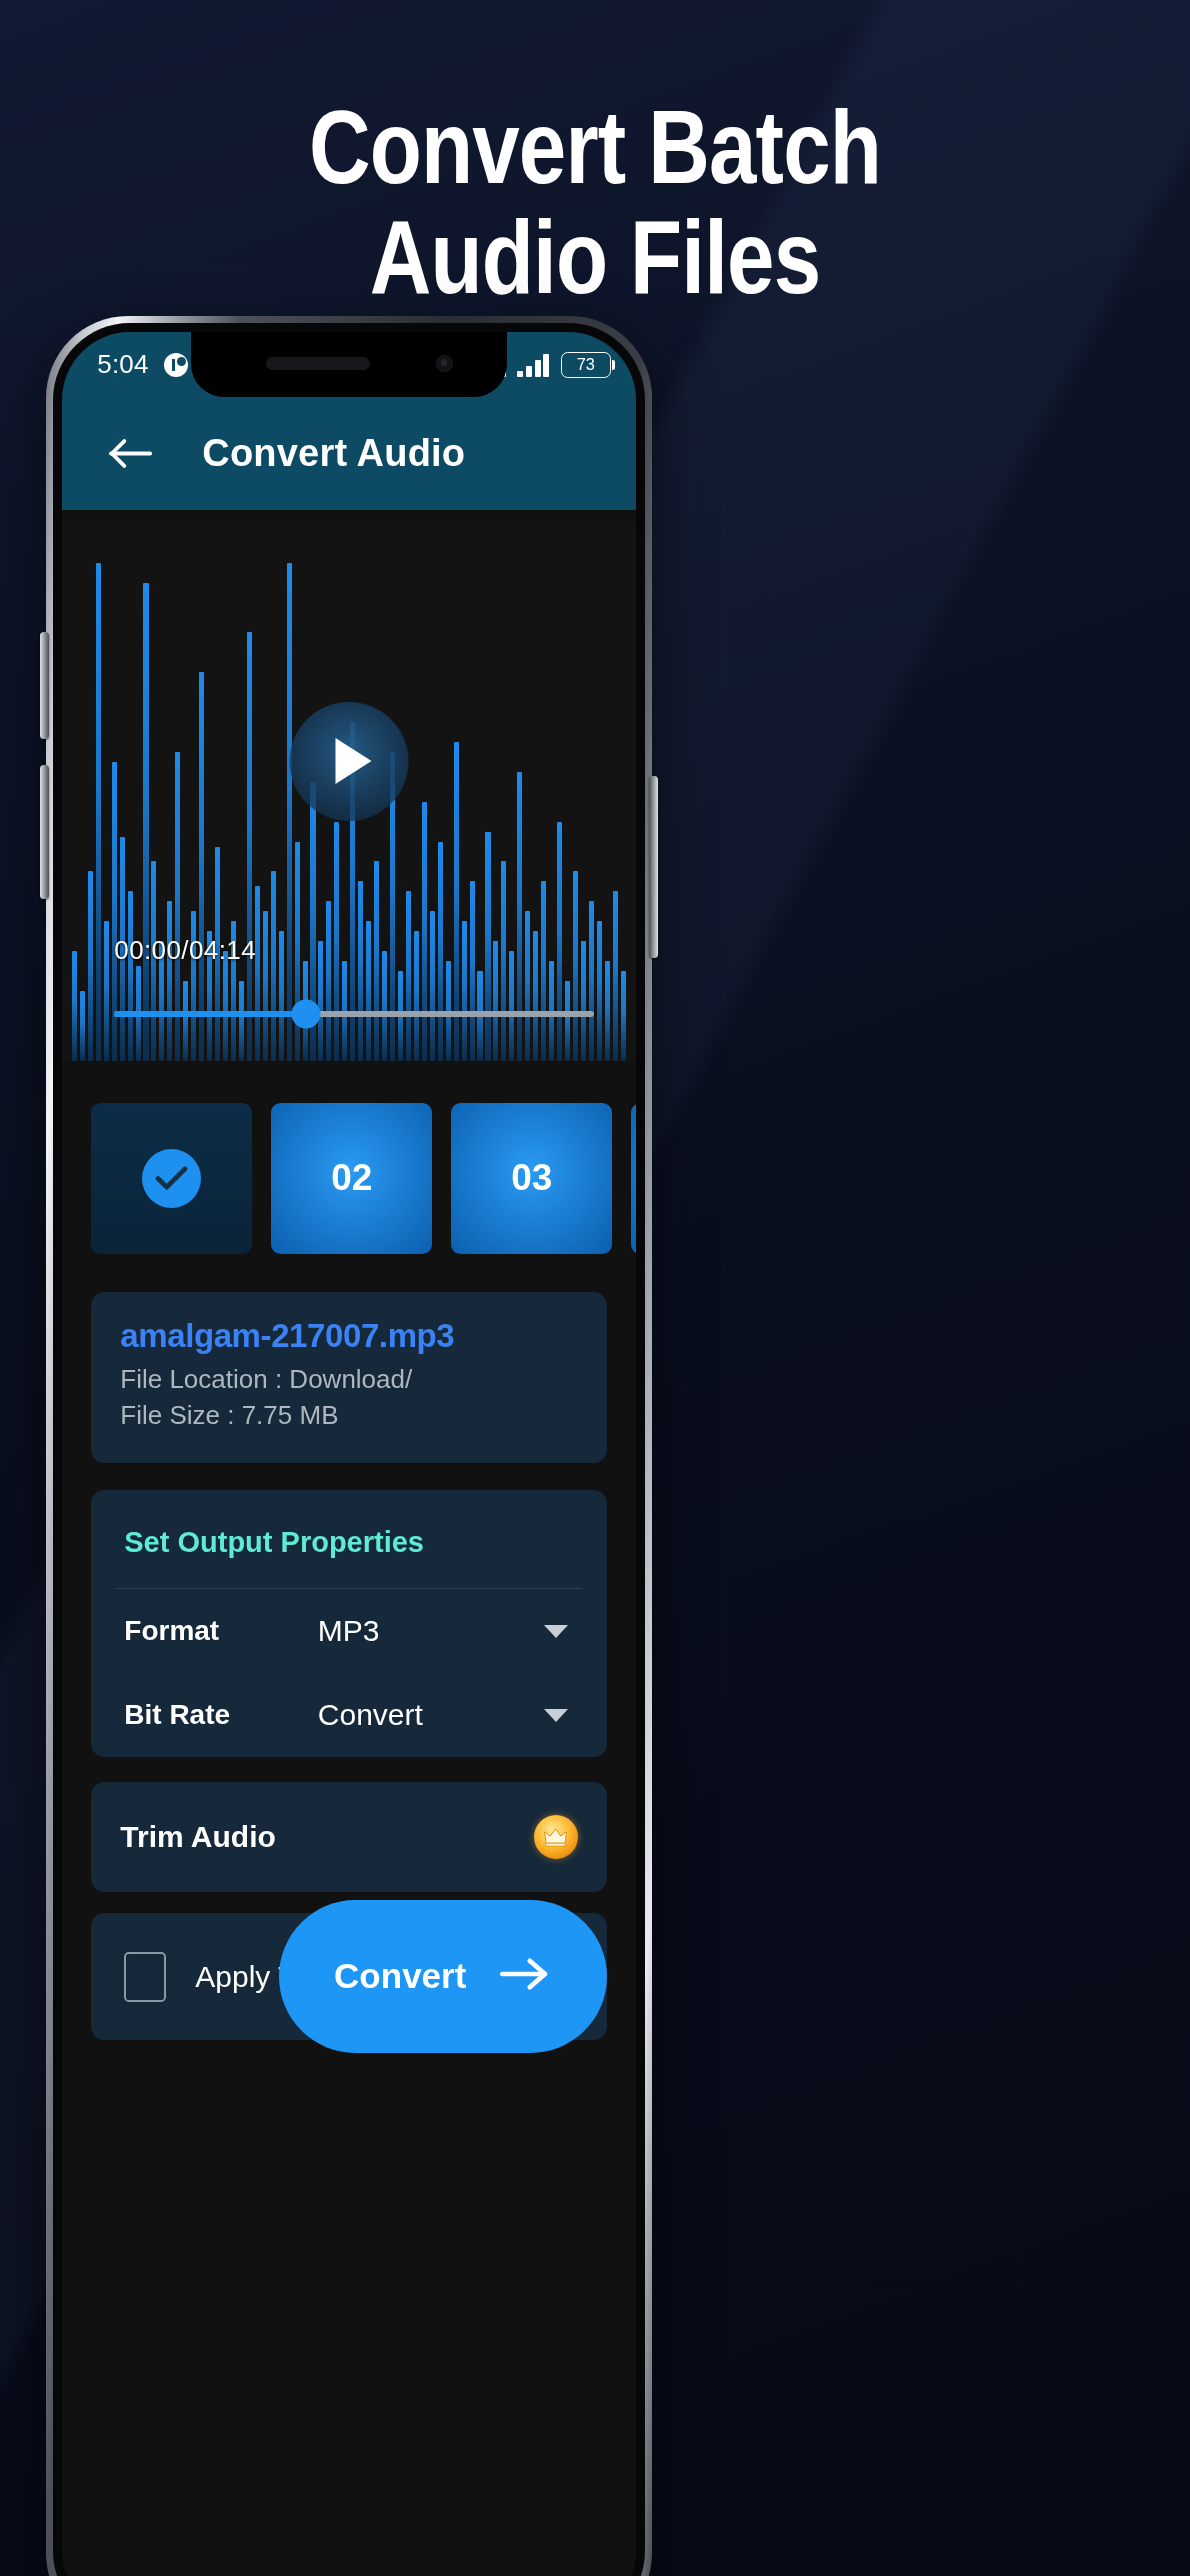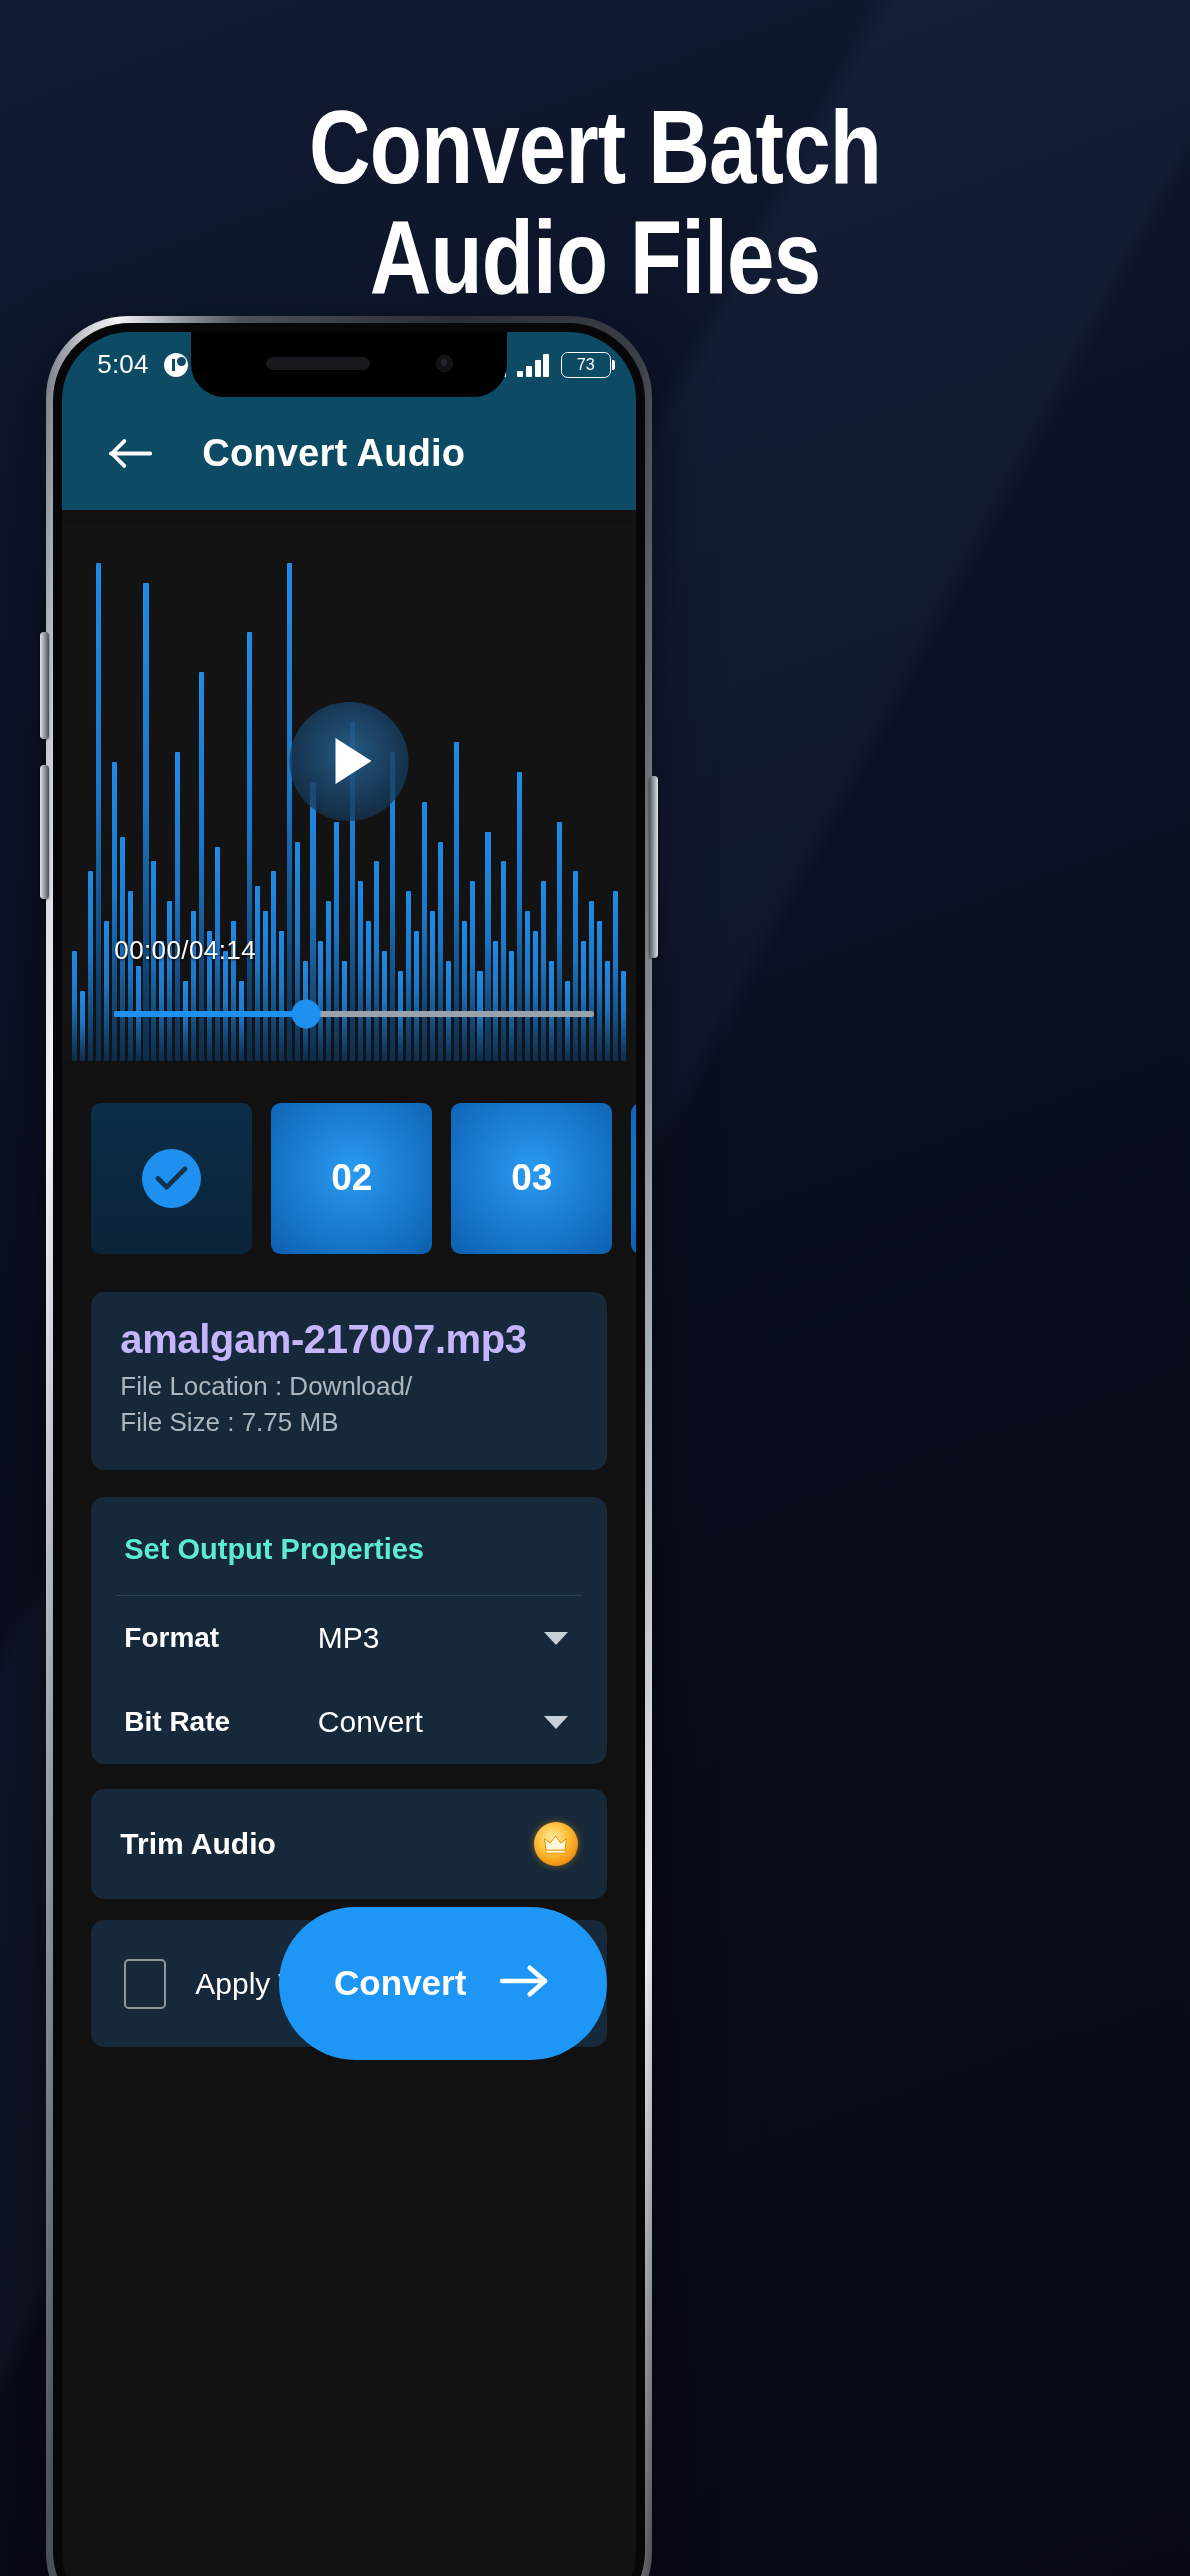--- a/index.html
+++ b/index.html
@@ -293,22 +293,22 @@
   .card {
     margin: 0 29px;
     background: #16293a;
     border-radius: 13.4px;
   }
   .file-card {
     margin-top: 38px;
     padding: 25px 29px 29px 29px;
   }
   .file-name {
-    color: #c4b5fd;
-    font-size: 40px;
+    color: #3b82f6;
+    font-size: 33px;
     font-weight: 700;
     letter-spacing: -0.4px;
     margin-bottom: 7.7px;
   }
   .file-meta {
     color: #aeb7be;
     font-size: 26px;
     line-height: 1.38;
   }
 

